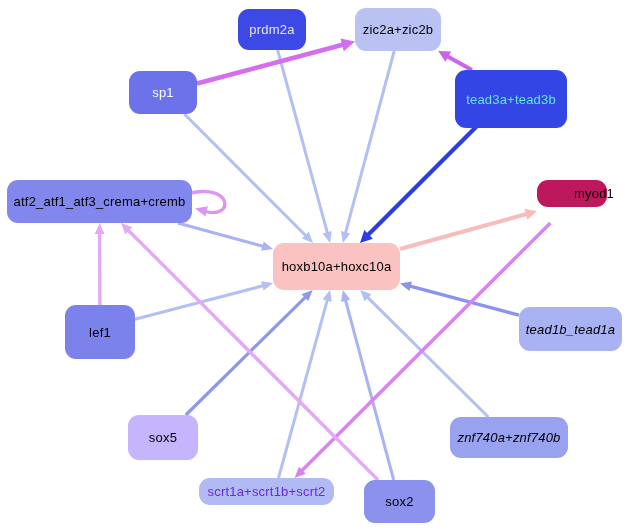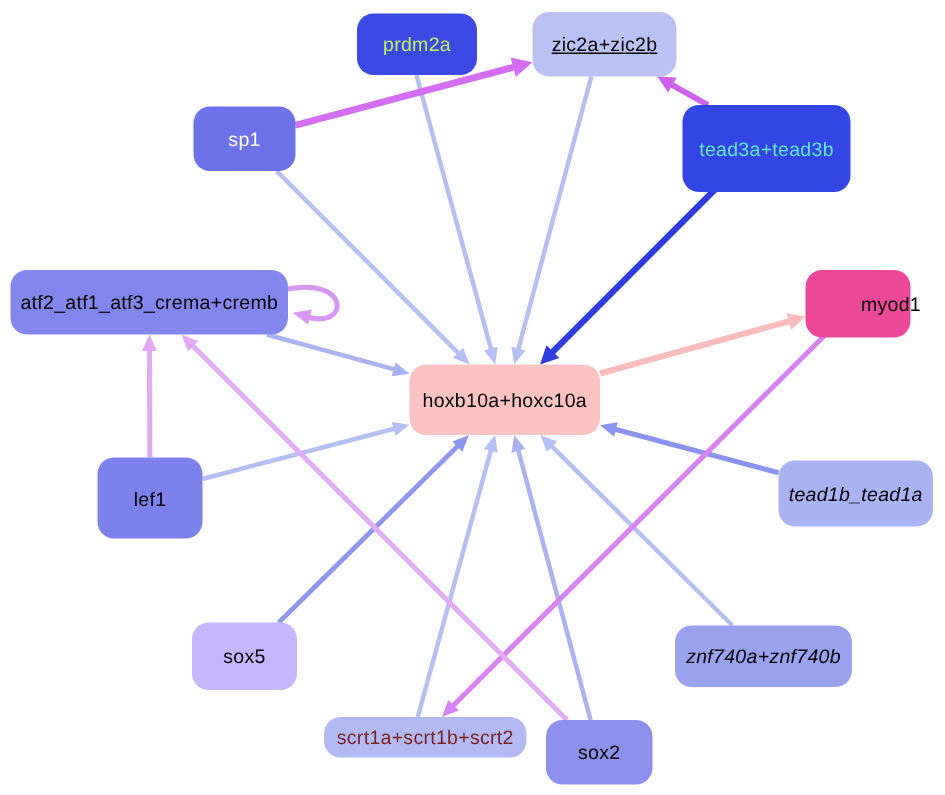--- a/index.html
+++ b/index.html
@@ -70,53 +70,53 @@
       <line x1="550.4" y1="223.0" x2="299.2" y2="473.3" stroke="#d883f2" stroke-width="3.4"></line>
       <polygon points="294.6,478.0 298.9,466.7 305.8,473.7" fill="#d883f2"></polygon>
       <line x1="99.9" y1="305.0" x2="99.6" y2="229.6" stroke="#e2aaf5" stroke-width="3.4"></line>
       <polygon points="99.6,223.0 104.6,234.0 94.7,234.0" fill="#e2aaf5"></polygon>
       <line x1="378.0" y1="480.0" x2="125.7" y2="227.7" stroke="#e2aaf5" stroke-width="3.4"></line>
       <polygon points="121.0,223.0 132.3,227.3 125.3,234.3" fill="#e2aaf5"></polygon>
       <path d="M 188 193.5 C 234 182.5, 234 220.5, 204 211" fill="none" stroke="#d997f3" stroke-width="3.4"></path>
       <polygon points="195.0,208.5 207.9,206.3 205.4,216.4" fill="#d997f3"></polygon>
     </svg>
   <div id="node-layer">
-      <div class="node" style="left: 238px; top: 9px; width: 80px; height: 41px; background: rgb(60, 73, 229); color: #bef264;">
+      <div class="node" style="left: 238px; top: 9px; width: 68px; height: 41px; background: rgb(60, 73, 229); color: #e5e5e5;">
         <span>prdm2a</span>
       </div>
-      <div class="node" style="left: 355px; top: 8px; width: 96px; height: 43px; background: rgb(186, 194, 244); color: rgb(0, 0, 0); text-decoration: underline;">
+      <div class="node" style="left: 355px; top: 8px; width: 86px; height: 43px; background: rgb(186, 194, 244); color: rgb(0, 0, 0);">
         <span>zic2a+zic2b</span>
       </div>
       <div class="node" style="left: 129px; top: 71px; width: 68px; height: 43px; background: rgb(107, 114, 234); color: rgb(255, 255, 255);">
         <span>sp1</span>
       </div>
       <div class="node" style="left: 455px; top: 70px; width: 112px; height: 58px; background: rgb(51, 69, 228); color: #5eead4;">
         <span>tead3a+tead3b</span>
       </div>
       <div class="node" style="left: 7px; top: 180px; width: 185px; height: 43px; background: rgb(129, 135, 236); color: rgb(0, 0, 0);">
         <span>atf2_atf1_atf3_crema+cremb</span>
       </div>
-      <div class="node" style="left: 537px; top: 180px; width: 70px; height: 45px; background: #ec4899; color: rgb(0, 0, 0); padding-left: 44px;">
+      <div class="node" style="left: 537px; top: 180px; width: 70px; height: 27px; background: #be185d; color: rgb(0, 0, 0); padding-left: 44px;">
         <span>myod1</span>
       </div>
       <div class="node" style="left: 273px; top: 243px; width: 127px; height: 47px; background: rgb(251, 194, 194); color: #000000;">
         <span>hoxb10a+hoxc10a</span>
       </div>
       <div class="node" style="left: 65px; top: 305px; width: 70px; height: 54px; background: rgb(123, 130, 235); color: rgb(0, 0, 0);">
         <span>lef1</span>
       </div>
       <div class="node" style="left: 519px; top: 307px; width: 103px; height: 44px; background: rgb(169, 178, 242); color: rgb(0, 0, 0); font-style: italic;">
         <span>tead1b_tead1a</span>
       </div>
       <div class="node" style="left: 128px; top: 415px; width: 70px; height: 45px; background: #c4b5fd; color: rgb(0, 0, 0);">
         <span>sox5</span>
       </div>
       <div class="node" style="left: 450px; top: 417px; width: 118px; height: 41px; background: rgb(153, 162, 239); color: rgb(0, 0, 0); font-style: italic;">
         <span>znf740a+znf740b</span>
       </div>
-      <div class="node" style="left: 216px; top: 478px; width: 135px; height: 27px; background: rgb(178, 186, 243); color: #7f1d1d;">
+      <div class="node" style="left: 199px; top: 478px; width: 135px; height: 27px; background: rgb(178, 186, 243); color: #6d28d9;">
         <span>scrt1a+scrt1b+scrt2</span>
       </div>
       <div class="node" style="left: 364px; top: 480px; width: 71px; height: 43px; background: rgb(140, 145, 238); color: rgb(0, 0, 0);">
         <span>sox2</span>
       </div>
     </div>
 </div>
 
 </body></html>

